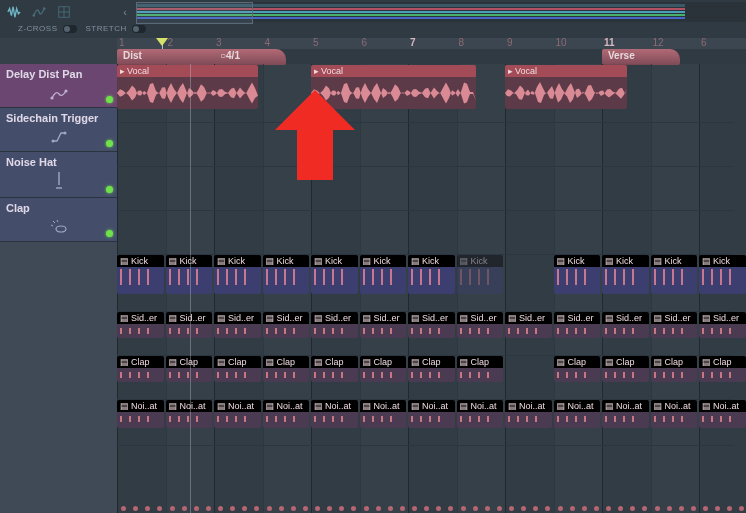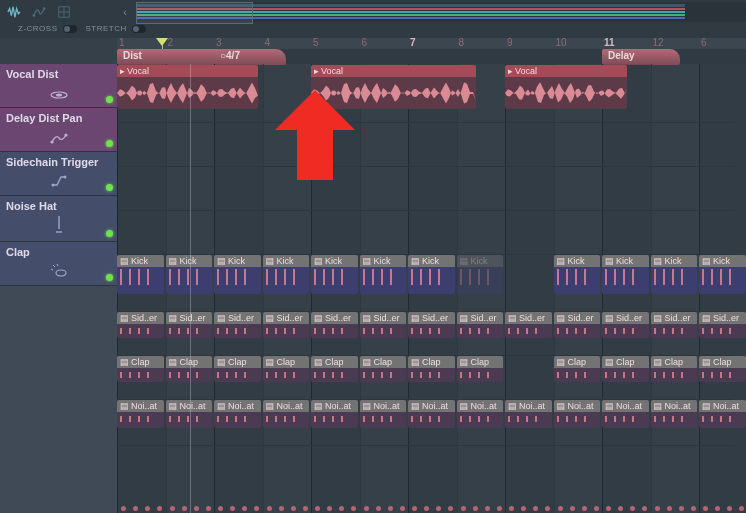--- a/index.html
+++ b/index.html
@@ -44,21 +44,21 @@
   .grid{position:absolute;inset:0}
   .gcol{position:absolute;top:0;bottom:0;width:1px;background:#2e3840}
   .gcol.dark{background:#232c34}
   .beat-shade{position:absolute;top:0;bottom:0;background:rgba(0,0,0,.06)}
   
   .clip{position:absolute;border-radius:2px;box-sizing:border-box;overflow:hidden;font-size:9px}
   .clip .clip-hdr{height:12px;background:#a34b57;color:#f0dce0;padding:0 3px;line-height:12px;white-space:nowrap}
   .clip.audio{background:#5c3a48}
   .clip.audio .wave{position:absolute;left:0;right:0;top:12px;bottom:0}
   .clip.pat{background:#4a3a52}
-  .clip.pat .clip-hdr{background:#737373}
+  .clip.pat .clip-hdr{background:#000000}
   .clip.pat.blue{background:#3c3e70}
   .clip.pat .notes{position:absolute;left:3px;top:14px}
   .note-bar{display:inline-block;width:2px;background:#c77682;margin-right:4px}
   .clip.muted{opacity:.4}
   
   .arrow{position:absolute;z-index:20;left:275px;top:90px;width:80px;height:90px}
   .arrow svg{width:100%;height:100%}
   .dot-row{position:absolute;left:0;right:0;height:6px}
   .pdot{position:absolute;width:5px;height:5px;border-radius:50%}
 </style>
@@ -124,37 +124,29 @@
         <span class="num" style="left: 293px; color: rgb(216, 184, 192); font-weight: bold;">7</span>
         <span class="num" style="left: 341.5px;">8</span>
         <span class="num" style="left: 390px;">9</span>
         <span class="num" style="left: 438.5px;">10</span>
         <span class="num" style="left: 487px; color: rgb(216, 184, 192); font-weight: bold;">11</span>
         <span class="num" style="left: 535.5px;">12</span>
         <span class="num" style="left: 584px;">6</span>
       </div>
     <div class="marker-row" id="markers">
         <div class="marker" style="left: 0px; width: 96px;">Dist</div>
-        <div class="marker" style="left: 97px; width: 54px;">○4/7</div>
-        <div class="marker" style="left: 485px; width: 60px;">Delay</div>
+        <div class="marker" style="left: 97px; width: 54px;">○4/1</div>
+        <div class="marker" style="left: 485px; width: 60px;">Verse</div>
       </div>
   </div>
 
   <div class="playhead-line"></div>
 
   <div class="tracks">
     <div class="sidebar" id="sidebar">
-        <div class="trk purple" style="height: 44px;">
-          <div class="trk-name">Vocal Dist</div>
-          <div class="trk-icon"><svg width="20" height="10" viewBox="0 0 20 10">
-              <ellipse cx="10" cy="5" rx="8" ry="3" fill="none" stroke="#c0b0d0" stroke-width="1.2"></ellipse>
-              <ellipse cx="10" cy="5" rx="3" ry="1.5" fill="#c0b0d0"></ellipse>
-            </svg></div>
-          <div class="led"></div>
-        </div>
         <div class="trk purple" style="height: 44px;">
           <div class="trk-name">Delay Dist Pan</div>
           <div class="trk-icon"><svg width="18" height="12" viewBox="0 0 18 12">
               <path d="M2 10 Q6 2 9 6 T16 3" stroke="#c0b0d0" fill="none" stroke-width="1.3"></path>
               <circle cx="2" cy="10" r="1.6" fill="#c0b0d0"></circle>
               <circle cx="16" cy="3" r="1.6" fill="#c0b0d0"></circle>
             </svg></div>
           <div class="led"></div>
         </div>
         <div class="trk dark" style="height: 44px;">

